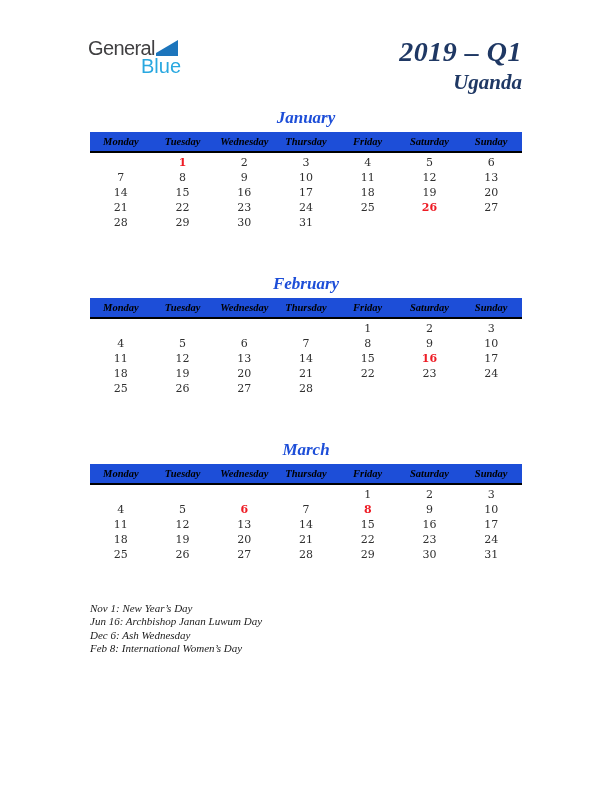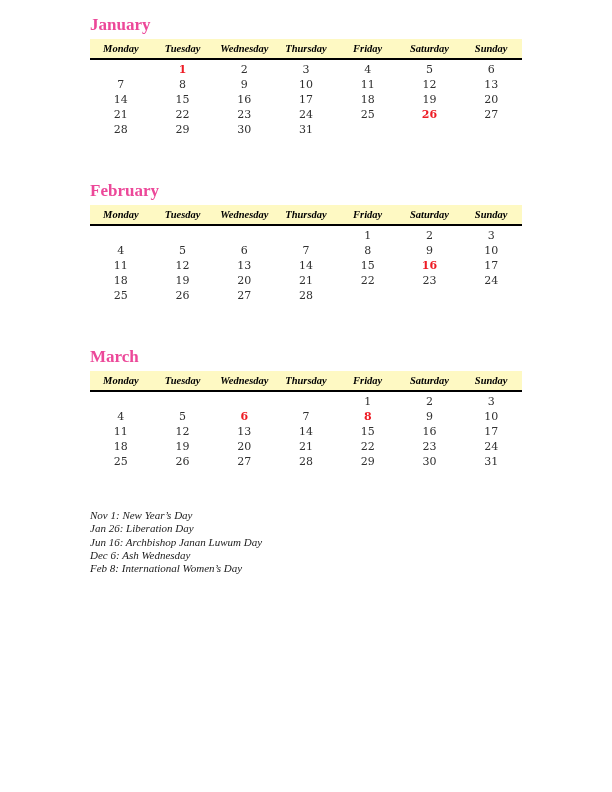--- a/index.html
+++ b/index.html
@@ -36,28 +36,30 @@
   }
   .title { font-size: 28px; letter-spacing: 0.5px; }
   .subtitle { font-size: 21px; margin-top: 6px; }
 
   
   .months { width: 432px; margin-left: 90px; }
   .month { margin-top: 44px; }
   .month:first-child { margin-top: 15px; }
   .month-title {
     margin: 0 0 4px 0;
+    text-align: center;
     font-size: 17px;
     font-weight: bold;
-    color: #ec4899;
+    font-style: italic;
+    color: #1d4ed8;
   }
   .weekday-row {
     display: grid;
     grid-template-columns: repeat(7, 1fr);
-    background: #fef9c3;
+    background: #1d4ed8;
     border-bottom: 2.5px solid #000;
     height: 19px;
     align-items: center;
   }
   .weekday {
     text-align: center;
     font-size: 10.5px;
     font-weight: bold;
     font-style: italic;
     color: #000;
@@ -88,20 +90,37 @@
     font-style: italic;
     color: #1a1a1a;
     line-height: 13.3px;
   }
 </style>
 </head>
 <body>
 
 <div class="page">
 
+  <div class="header">
+    <div class="logo">
+      <div class="logo-top">
+        <span class="logo-general">General</span>
+        <span class="logo-triangle">
+          <svg width="22" height="16" viewBox="0 0 22 16">
+              <polygon points="0,13 22,0 22,16 0,16" fill="#1c75bc"></polygon>
+            </svg>
+        </span>
+      </div>
+      <div class="logo-blue">Blue</div>
+    </div>
+    <div class="title-block">
+      <div class="title">2019 – Q1</div>
+      <div class="subtitle">Uganda</div>
+    </div>
+  </div>
 
   <div class="months">
       <section class="month">
         <h2 class="month-title">January</h2>
         <div class="weekday-row">
           <div class="weekday">Monday</div>
           <div class="weekday">Tuesday</div>
           <div class="weekday">Wednesday</div>
           <div class="weekday">Thursday</div>
           <div class="weekday">Friday</div>
@@ -271,19 +290,18 @@
             <div class="day">29</div>
             <div class="day">30</div>
             <div class="day">31</div>
           </div>
         </div>
       </section>
     </div>
 
   <ul class="notes">
       <li class="note">Nov 1: New Year’s Day</li>
-      <li class="note">Jan 26: Liberation Day</li>
       <li class="note">Jun 16: Archbishop Janan Luwum Day</li>
       <li class="note">Dec 6: Ash Wednesday</li>
       <li class="note">Feb 8: International Women’s Day</li>
     </ul>
 
 </div>
 
 </body></html>

